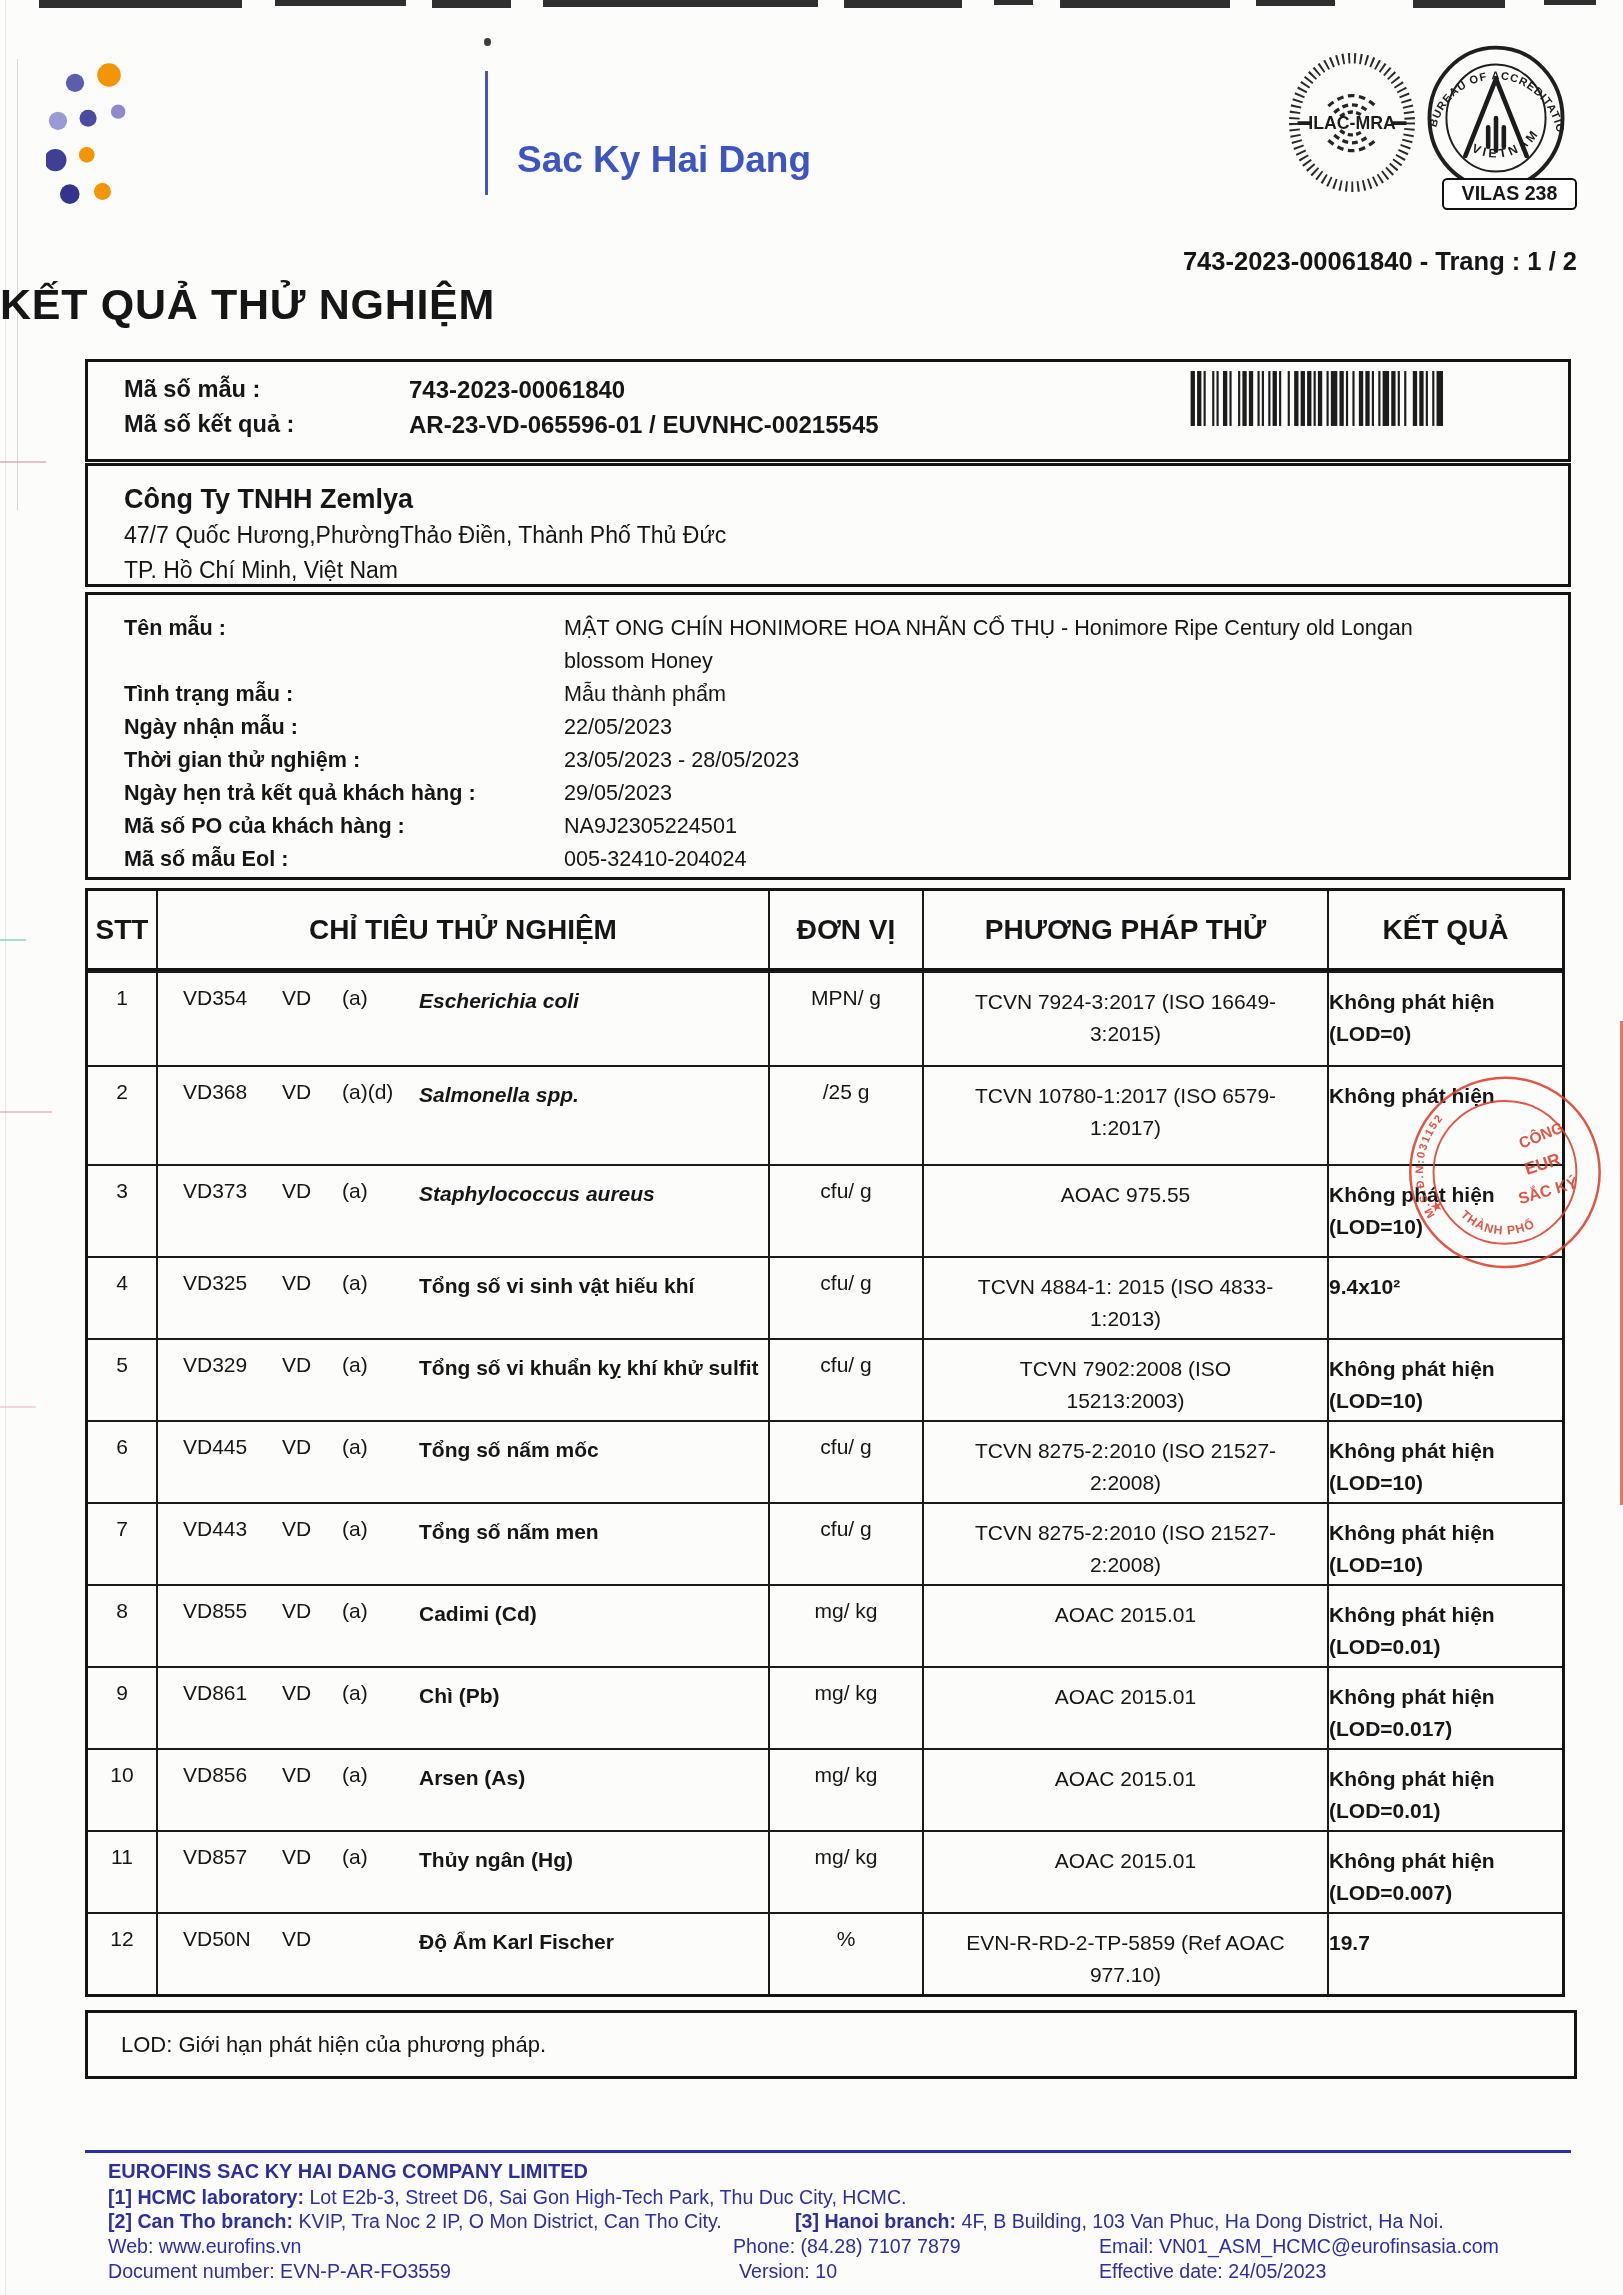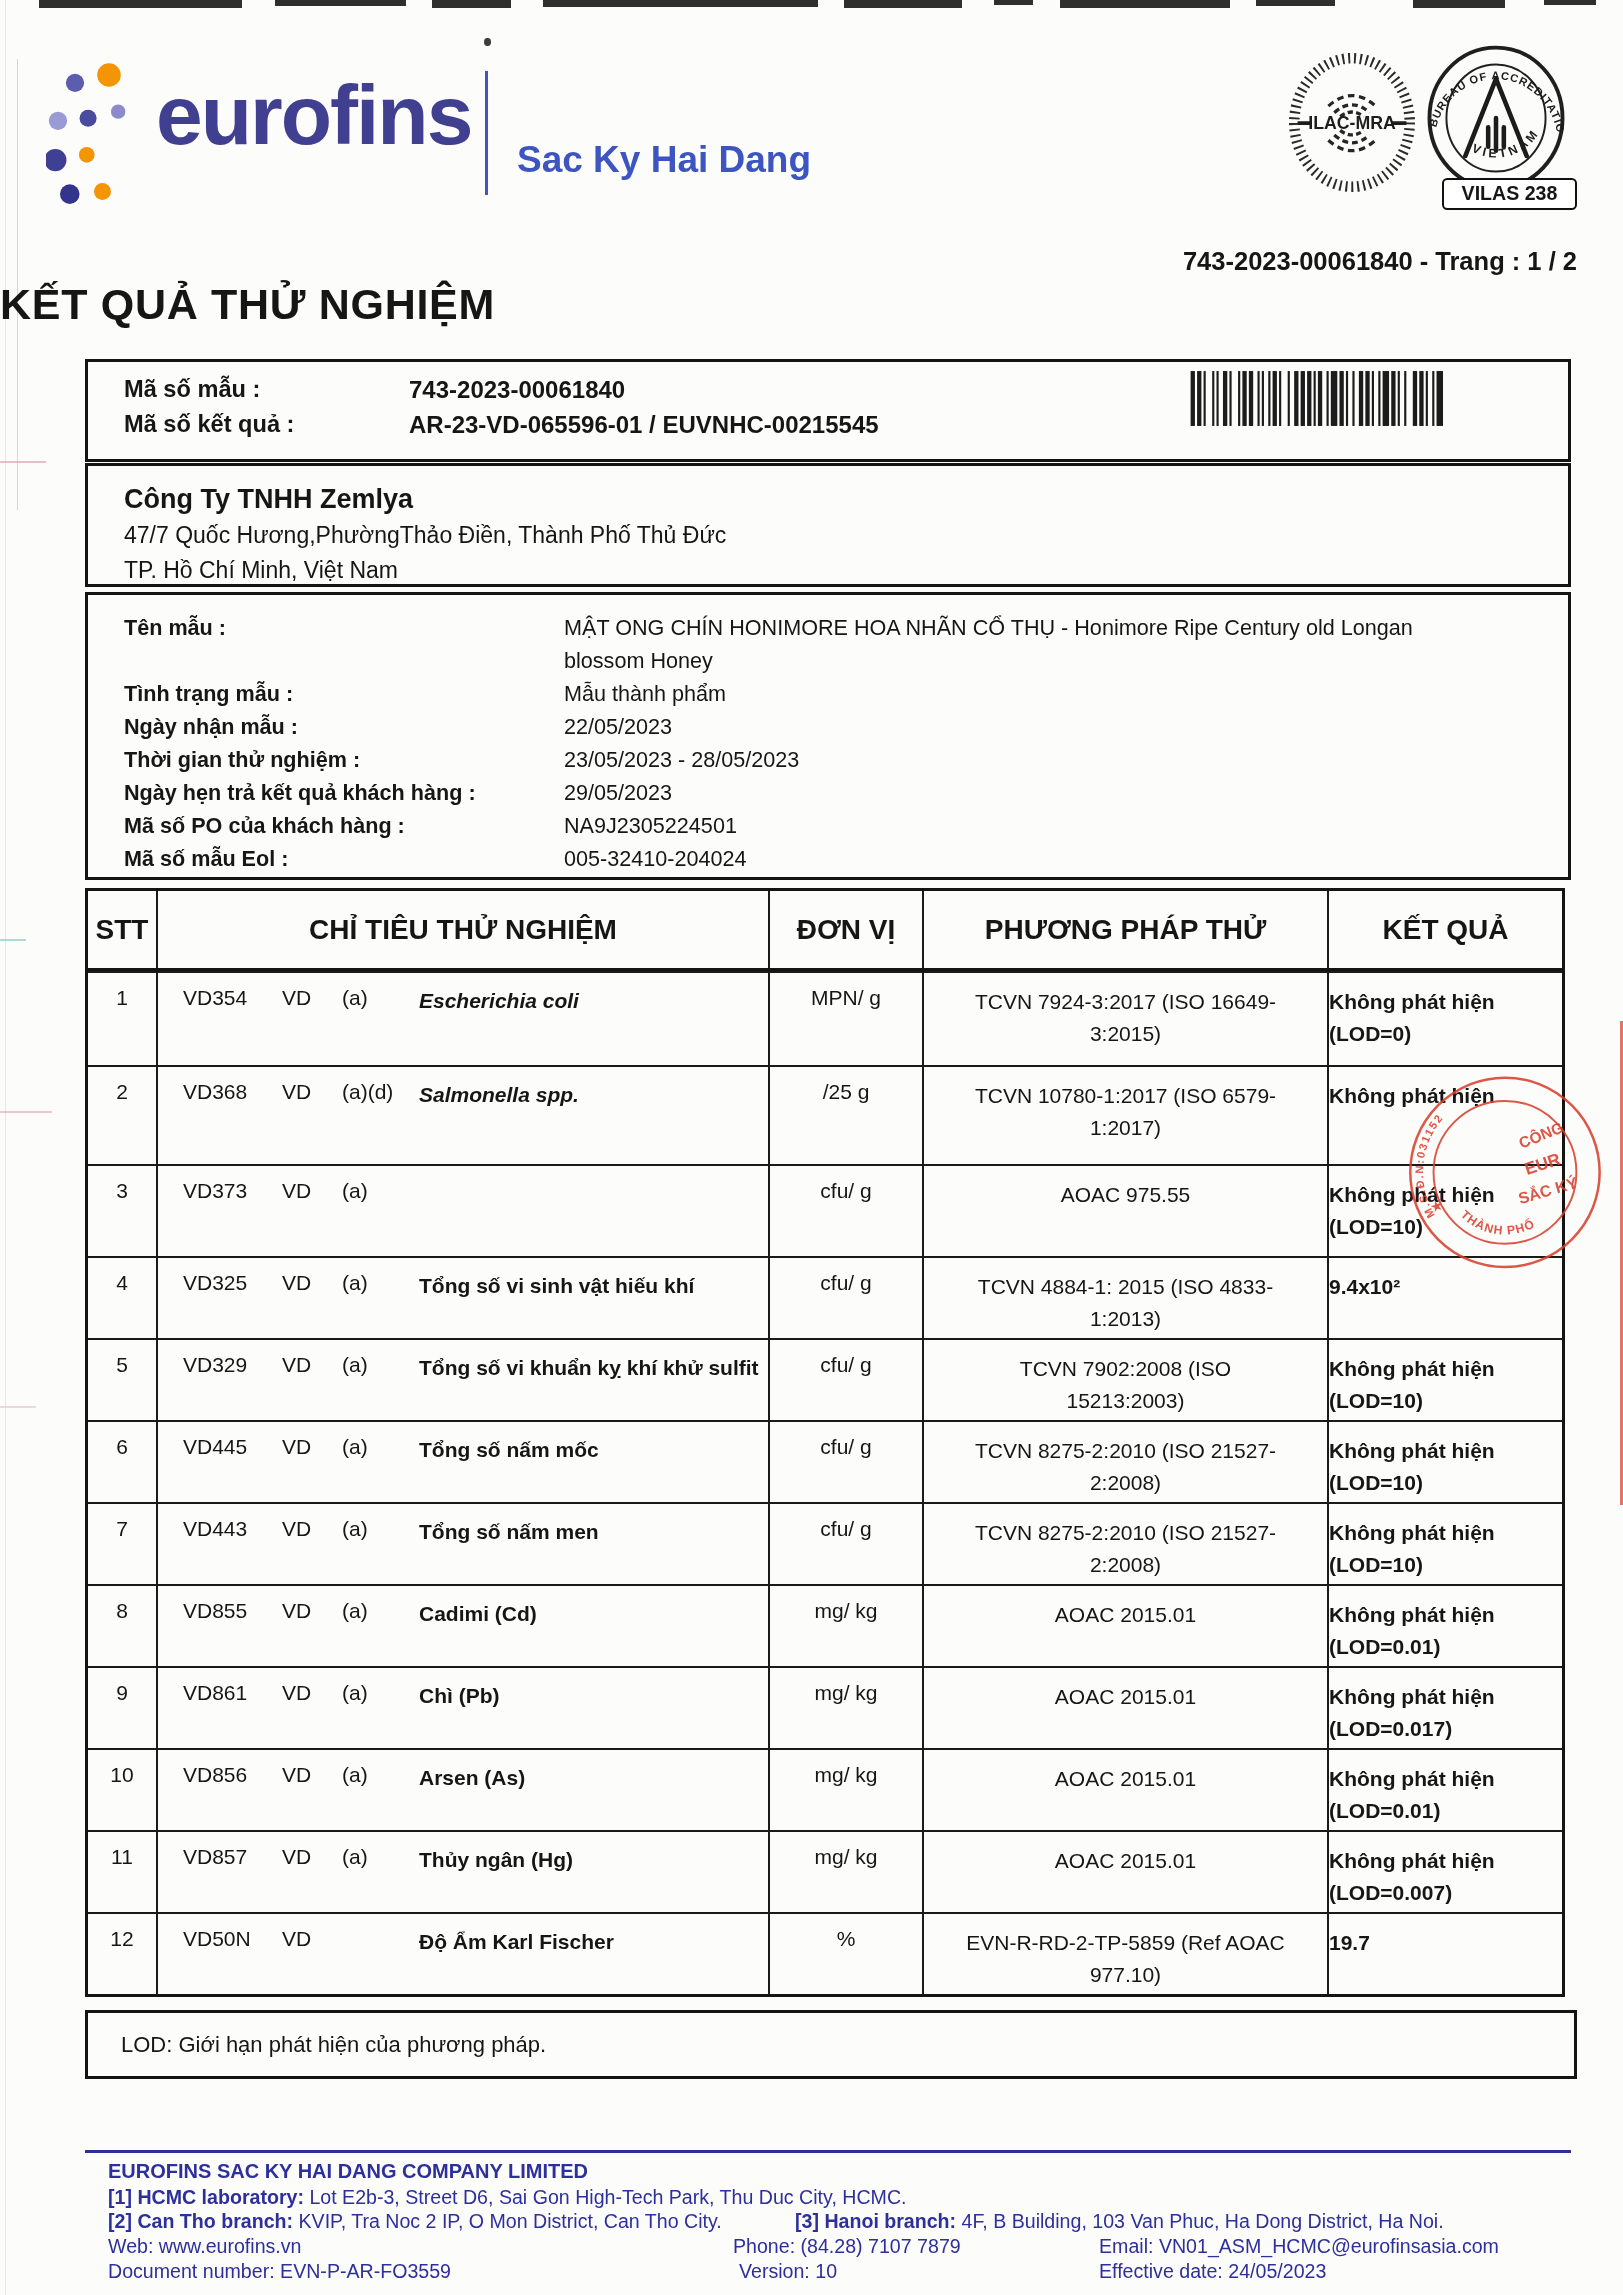--- a/index.html
+++ b/index.html
@@ -112,21 +112,20 @@
     <circle cx="44" cy="38" r="14" fill="#5d5dae"></circle>
     <circle cx="96" cy="26" r="18" fill="#f39504"></circle>
     <circle cx="18" cy="96" r="14" fill="#9a9ad6"></circle>
     <circle cx="64" cy="92" r="13" fill="#4a4a9e"></circle>
     <circle cx="110" cy="82" r="11" fill="#8b8bcc"></circle>
     <circle cx="14" cy="156" r="17" fill="#3f3f94"></circle>
     <circle cx="62" cy="148" r="12" fill="#f39504"></circle>
     <circle cx="36" cy="208" r="15" fill="#34348c"></circle>
     <circle cx="86" cy="204" r="13" fill="#f39504"></circle>
   </svg>
-  <div class="wordmark">eurofins</div>
   <div class="brand-divider"></div>
   <div class="division">Sac Ky Hai Dang</div>
 
   <svg class="seal" style="left:1287px;top:51px;" width="130" height="143" viewBox="0 0 198 218">
     <ellipse cx="99" cy="109" rx="88" ry="98" fill="none" stroke="#2a2a2a" stroke-width="16" stroke-dasharray="3 6"></ellipse>
     <path d="M 63,84 Q 99,52 135,84" fill="none" stroke="#262626" stroke-width="5" stroke-dasharray="10 7"></path>
     <path d="M 72,94 Q 99,70 126,94" fill="none" stroke="#262626" stroke-width="5" stroke-dasharray="9 6"></path>
     <path d="M 81,100 Q 99,86 117,100" fill="none" stroke="#262626" stroke-width="5" stroke-dasharray="8 5"></path>
     <path d="M 63,136 Q 99,168 135,136" fill="none" stroke="#262626" stroke-width="5" stroke-dasharray="10 7"></path>
     <path d="M 72,128 Q 99,152 126,128" fill="none" stroke="#262626" stroke-width="5" stroke-dasharray="9 6"></path>
@@ -296,20 +295,21 @@
         <div></div>
       </div>
     </div>
 
     <div class="t-row">
       <div class="c stt">3</div>
       <div class="c name-cell">
         <span class="code">VD373</span>
         <span class="grp">VD</span>
         <span class="note">(a)</span>
+        <span class="nm italic">Staphylococcus aureus</span>
       </div>
       <div class="c unit">cfu/ g</div>
       <div class="c method">AOAC 975.55</div>
       <div class="c result">
         <div>Không phát hiện</div>
         <div>(LOD=10)</div>
       </div>
     </div>
 
     <div class="t-row">

